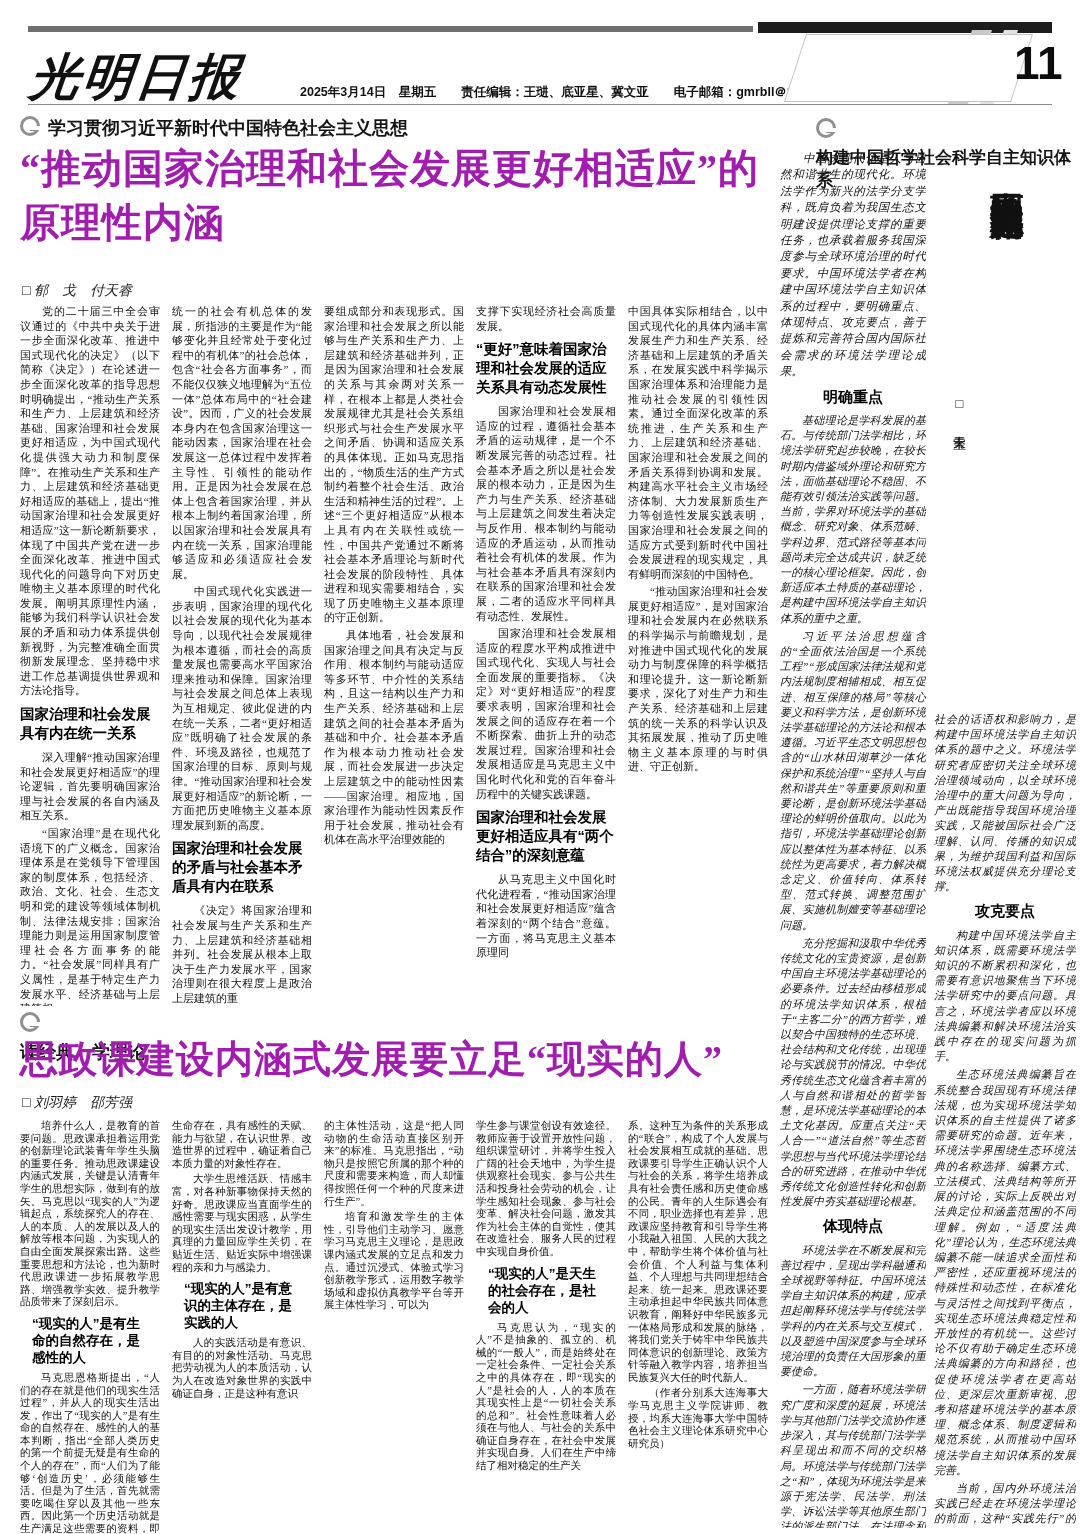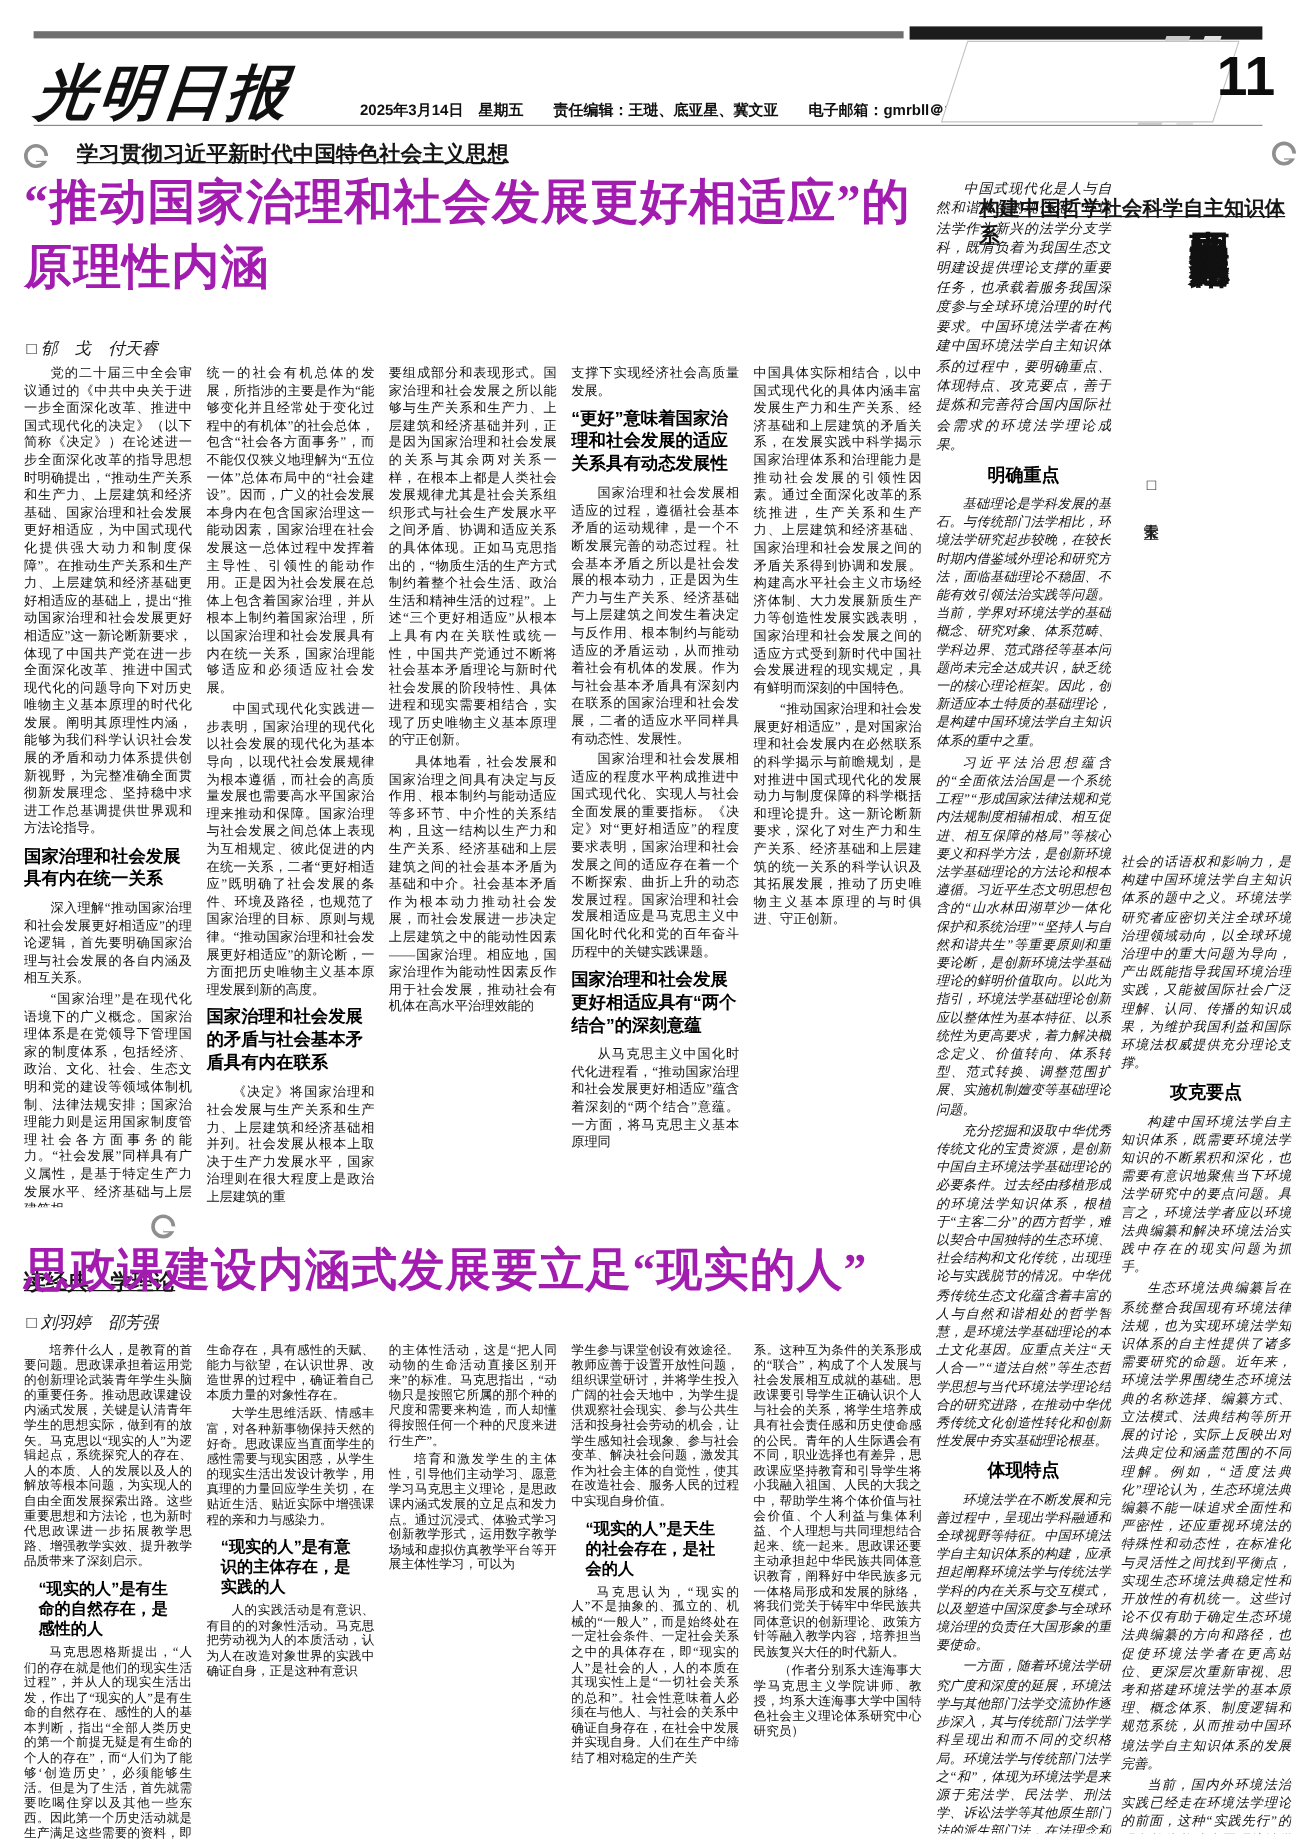--- a/index.html
+++ b/index.html
@@ -17,23 +17,23 @@
   #section-box{left:795px;top:34px;width:225px;height:66px;background:#fff;
       border:1px solid #c4c4c4;transform:skewX(-18deg);}
   #stripe1{left:960px;top:30px;width:20px;height:74px;background:#c9c9c9;transform:skewX(-18deg);}
   #stripe2{left:992px;top:30px;width:14px;height:74px;background:#e2e2e2;transform:skewX(-18deg);}
   #section-label{left:828px;top:36px;font-size:46px;font-weight:900;letter-spacing:8px;
       color:#cfcfcf;text-shadow:1px 1px 0 #9c9c9c,-1px -1px 0 #9c9c9c;
       font-family:"Liberation Sans","DejaVu Sans",sans-serif;}
   #page-number{left:1014px;top:36px;font-size:46px;font-weight:bold;color:#0d0d0d;
       font-family:"Liberation Sans","DejaVu Sans",sans-serif;}
   
-  .kicker{display:flex;align-items:flex-end;gap:24px;
+  .kicker{display:flex;align-items:flex-start;gap:8px;
       font-family:"Liberation Sans","DejaVu Sans",sans-serif;font-weight:bold;
-      font-size:18px;color:#151515;text-decoration:underline;}
+      font-size:18px;color:#151515;}
   .g-icon{width:20px;height:20px;border:3px solid #8f8f8f;border-radius:50%;
       position:relative;display:inline-block;background:#fff;box-sizing:border-box;flex:0 0 auto;}
   .g-icon::after{content:"";position:absolute;right:-3px;top:7px;width:10px;height:4px;background:#fff;}
   .g-icon::before{content:"";position:absolute;right:-1px;top:9px;width:8px;height:3px;background:#8f8f8f;}
   
   .headline{font-weight:900;color:#a21caf;font-family:"Liberation Serif","DejaVu Serif",serif;}
   #a1-headline{left:20px;top:142px;width:752px;font-size:40px;line-height:54px;letter-spacing:1px;}
   #a3-headline{left:20px;top:1036px;width:740px;font-size:38px;line-height:46px;letter-spacing:1px;}
   .byline{font-size:14px;color:#1a1a1a;font-style:italic;}
   

